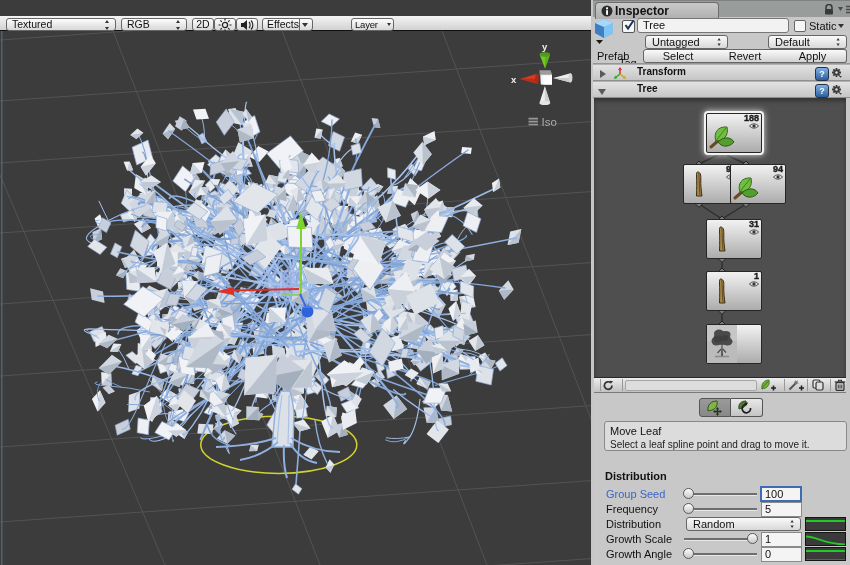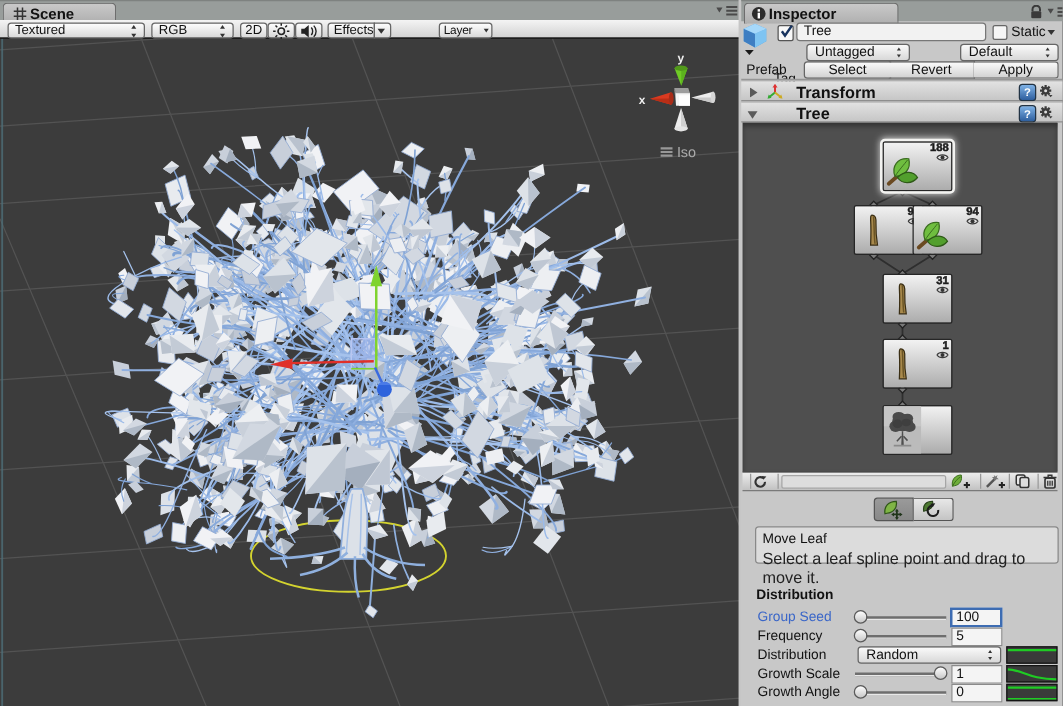--- a/index.html
+++ b/index.html
@@ -22,60 +22,44 @@
   .dna{position:absolute;border-left:3px solid transparent;border-right:3px solid transparent;border-top:4px solid #333;}
   
   #insp{left:591px;top:0;width:259px;height:565px;background:#C8C8C8;border-left:2px solid #C6C6C6;box-sizing:border-box;}
   #insp-tabbar{left:0;top:0;width:258px;height:17px;background:#989D9B;border-top:1px solid #7e8280;box-sizing:border-box;}
   #insp-tab{left:2px;top:1px;width:78px;height:16px;padding-left:44px;}
   .ifield{position:absolute;background:#F2F2F2;border:1px solid #777;border-radius:3px;font-size:11px;color:#111;}
   .ibtn{position:absolute;background:linear-gradient(#FAFAFA,#D2D2D2);border:1px solid #666;font-size:11px;color:#111;text-align:center;}
   .ddown{position:absolute;background:linear-gradient(#FAFAFA,#D8D8D8);border:1px solid #666;border-radius:3px;font-size:11px;color:#111;}
   .ilabel{position:absolute;font-size:11px;color:#111;}
   .hdr{position:absolute;left:0;width:258px;height:17px;background:linear-gradient(#E2E2E2,#C6C6C6);border-top:1px solid #B0B0B0;border-bottom:1px solid #8E8E8E;box-sizing:border-box;}
-  .hdr .htxt{position:absolute;left:44px;top:1px;font-size:13px;font-weight:bold;color:#111;}
+  .hdr .htxt{position:absolute;left:44px;top:1px;font-size:10px;font-weight:bold;color:#111;}
   .qmark{position:absolute;top:2px;width:12px;height:12px;background:linear-gradient(#7FB2E6,#2D5E9E);border:1px solid #234;border-radius:3px;color:#fff;font-size:9px;font-weight:bold;text-align:center;line-height:12px;}
   .gear{position:absolute;top:2px;width:12px;height:12px;font-size:11px;color:#333;line-height:12px;}
   #nodearea{left:1px;top:98px;width:252px;height:279px;background:#4F4F4F;box-shadow:inset 0 3px 4px rgba(0,0,0,0.35);}
   .node{position:absolute;width:30px;height:38px;background:linear-gradient(#F2F2F2,#ACACAC);border:1px solid #262626;border-radius:2px;padding-left:24px;}
   .node .num{position:absolute;right:2px;top:-1px;font-size:9px;font-weight:bold;color:#1a1a1a;-webkit-text-stroke:0.4px #222;}
   .nodesel{outline:2px solid #F2F2F0;box-shadow:0 0 6px 2px rgba(255,255,255,0.8);}
   #nodetools{left:1px;top:377px;width:252px;height:14px;background:linear-gradient(#EDEDED,#C2C2C2);border-top:1px solid #2a2a2a;border-bottom:1px solid #7a7a7a;box-sizing:content-box;}
   .vsep{position:absolute;top:1px;height:12px;width:1px;background:#999;}
   #vertsbox{left:186px;top:341px;width:66px;height:32px;background:#A9A9A9;border:1px solid #C6C6C6;border-radius:3px;font-size:9px;color:#1c1c1c;line-height:10px;padding:1.5px 0 0 4px;box-sizing:border-box;}
   .togbtn{position:absolute;top:398px;width:32px;height:19px;box-sizing:border-box;}
   #helpbox{left:11px;top:421px;width:243px;height:30px;background:#DCDCDC;border:1px solid #898989;border-radius:3px;box-sizing:border-box;}
   #helpbox .t1{position:absolute;left:5px;top:3px;font-size:11px;color:#111;}
-  #helpbox .t2{position:absolute;left:5px;top:17px;font-size:13px;color:#222;}
+  #helpbox .t2{position:absolute;left:5px;top:17px;font-size:10px;color:#222;}
   .ctl-label{position:absolute;left:13px;font-size:11px;color:#111;}
   .slider-track{position:absolute;height:2px;background:#6E6E6E;border-bottom:1px solid #E8E8E8;}
   .slider-thumb{position:absolute;width:9px;height:9px;border-radius:50%;background:linear-gradient(#FDFDFD,#C8C8C8);border:1px solid #5a5a5a;}
   .vfield{position:absolute;left:168px;width:36px;height:13px;background:#F4F4F4;border:1px solid #8a8a8a;font-size:11px;color:#111;padding-left:3px;line-height:13px;box-sizing:content-box;}
   .curvebox{position:absolute;left:212px;width:39px;height:12px;background:#3A3A3A;border:1px solid #141414;overflow:hidden;}
 </style>
 </head>
 <body>
 <div id="app">
 <div id="scene" class="abs">
-  <div id="scene-tabbar" class="abs">
-    <div id="scene-tab" class="tab">
-      <svg style="position:absolute;left:7px;top:2px" width="12" height="12" viewBox="0 0 12 12">
-            <g stroke="#333" stroke-width="1.2" fill="none">
-              <path d="M1 4h10M1 8h10M4 1v10M8 1v10"></path>
-            </g>
-          </svg>
-      <span class="txt" style="font-size:12px;">Scene</span>
-    </div>
-    <svg class="abs" style="left:573px;top:3px" width="17" height="9" viewBox="0 0 17 9">
-          <path d="M0 2 l5 0 l-2.5 4 z" fill="#4a4a4a"></path>
-          <g stroke="#4a4a4a" stroke-width="1.6">
-            <path d="M8 1.5h9M8 4.5h9M8 7.5h9"></path>
-          </g>
-        </svg>
-  </div>
   <div id="scene-toolbar" class="abs">
     <div class="tbtn" style="left:6px;width:108px;">
           <span class="lbl">Textured</span>
           <span class="updn"></span>
         </div>
     <div class="tbtn" style="left:121px;width:64px;">
           <span class="lbl">RGB</span>
           <span class="updn"></span>
         </div>
     <div class="tbtn" style="left:192px;width:20px;text-align:center;"><span style="position:relative;top:0">2D</span></div>

